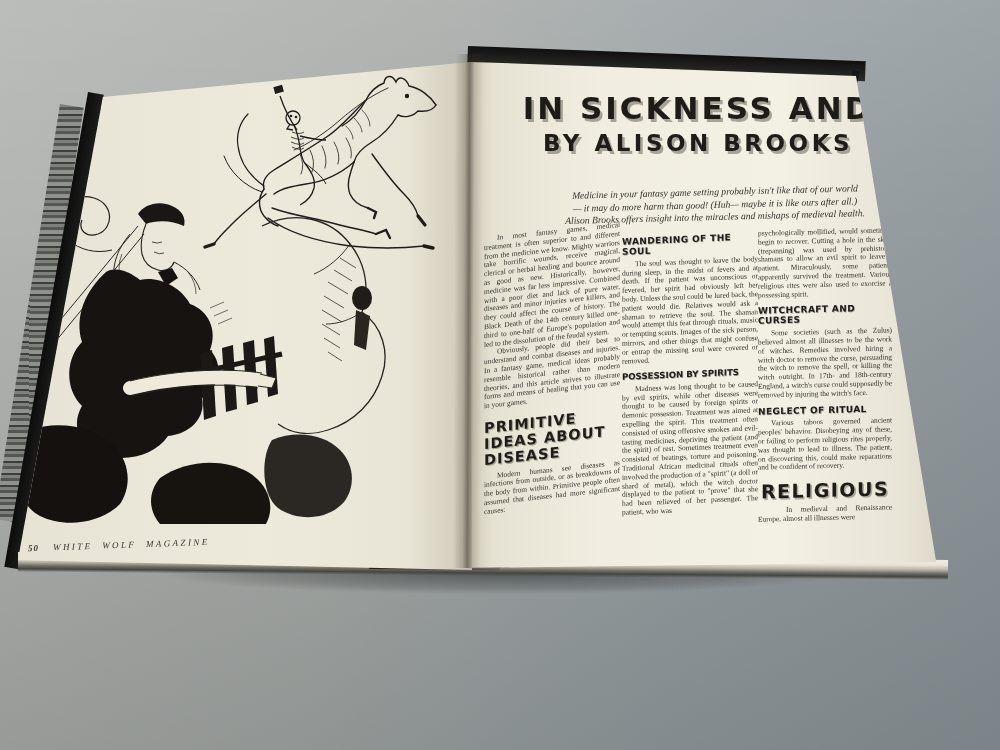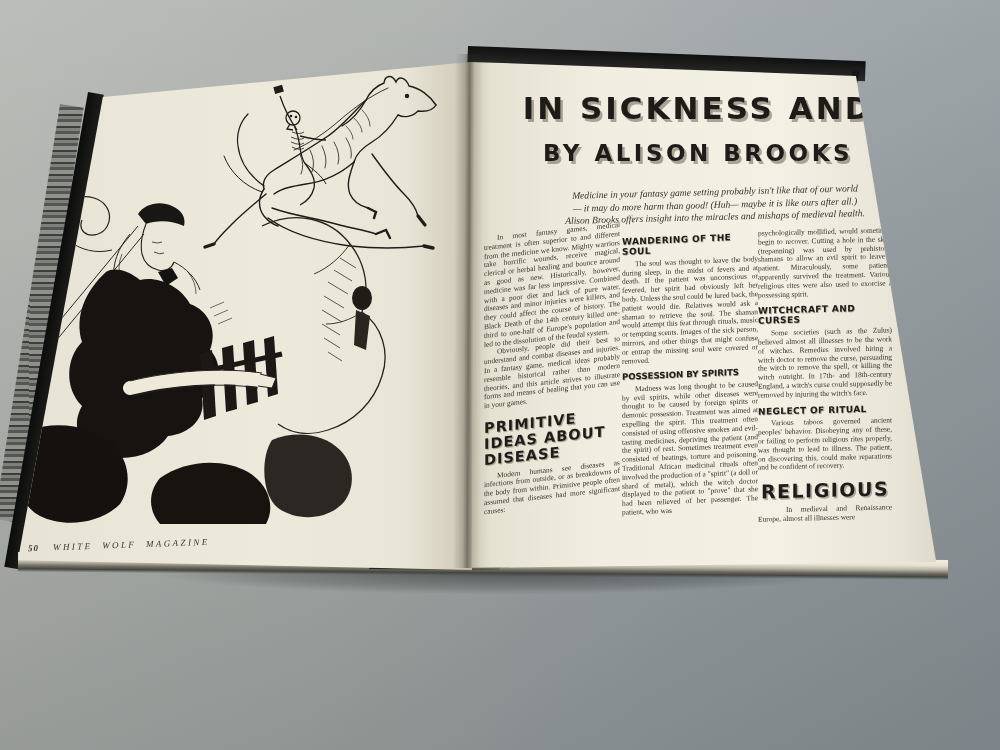--- a/index.html
+++ b/index.html
@@ -84,21 +84,21 @@
   
   .deco {
     font-family:"DejaVu Sans", sans-serif; font-weight:bold; color:#1e1c19;
   }
   .title {
     position:absolute; left:18px; top:40px; width:424px; text-align:center;
     letter-spacing:3px; line-height:1.06;
     text-shadow:2.5px 2.5px 0 rgba(105,100,88,0.55);
   }
   .title .t1, .title .t2 { font-size:31px; }
-  .title .t3 { font-size:23px; letter-spacing:3.5px; margin-top:16px; }
+  .title .t3 { font-size:23px; letter-spacing:3.5px; margin-top:6px; }
 
   .intro {
     position:absolute; left:48px; top:134px; width:398px; text-align:center;
     font-style:italic; font-size:9.6px; line-height:12.6px; color:#33302a;
     transform:skewY(-1.5deg);
   }
 
   .col { position:absolute; top:176px; height:345px; color:#34312b; }
   .col1 { left:16px;  width:136px; transform:skewY(-6deg); }
   .col2 { left:154px; width:136px; transform:skewY(-2.4deg); }

